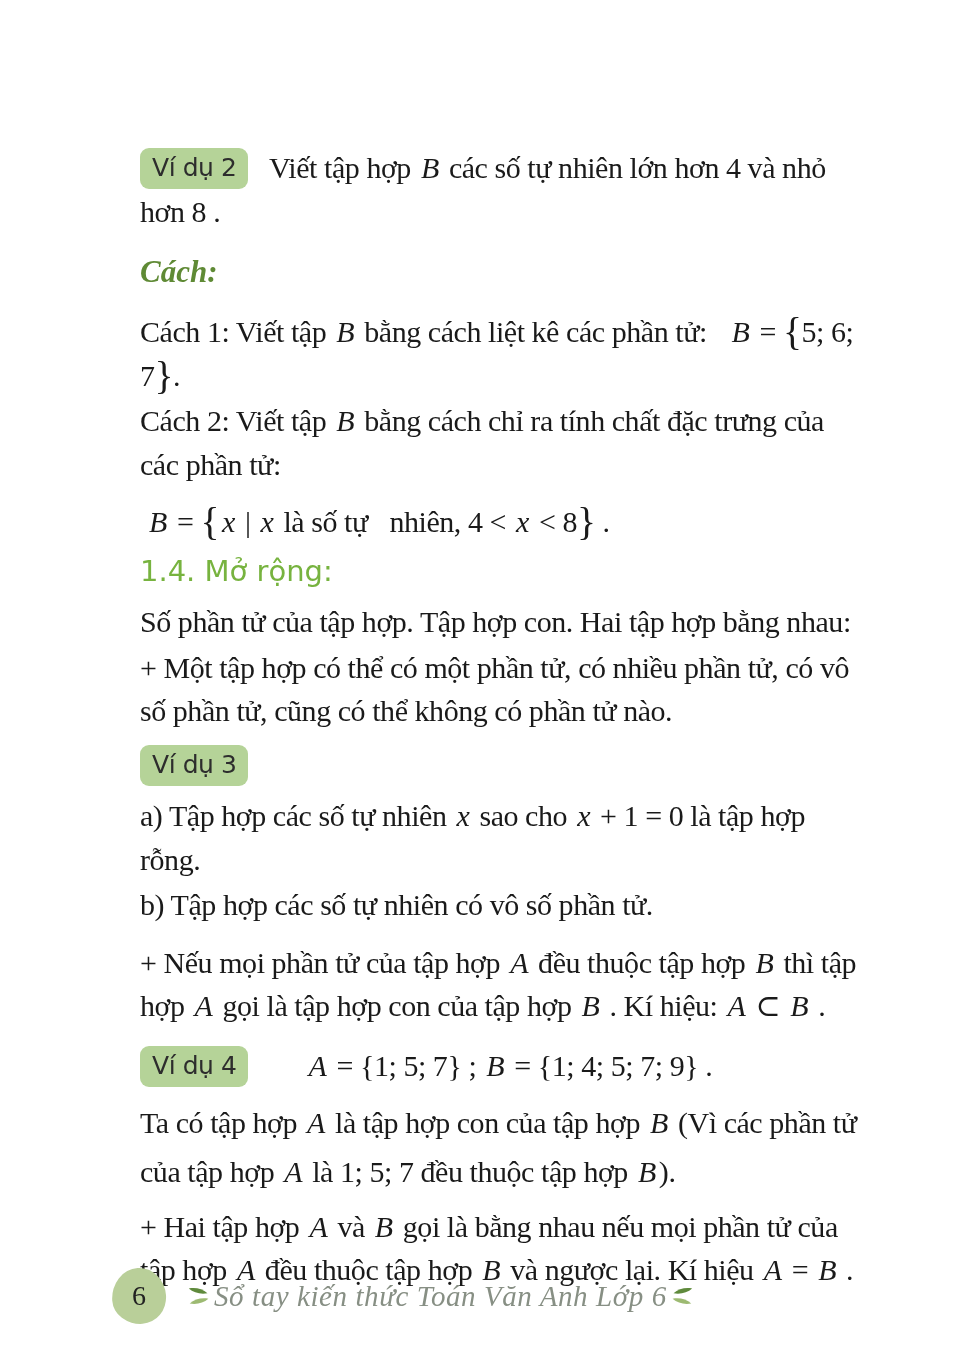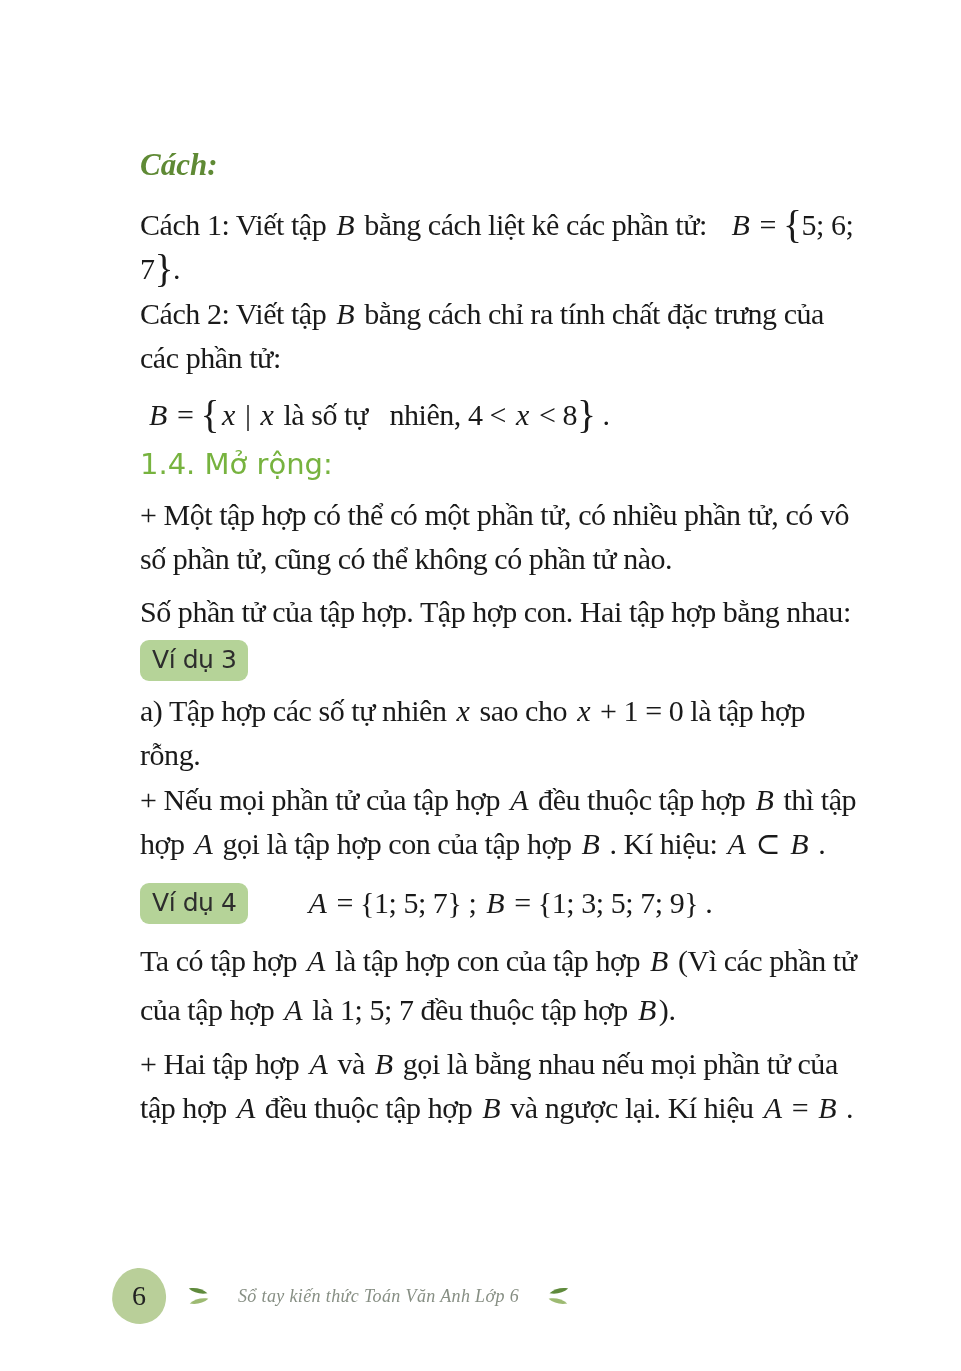--- a/index.html
+++ b/index.html
@@ -92,57 +92,62 @@
     align-items: center;
     justify-content: center;
     font-size: 28px;
     color: #222222;
     transform: rotate(-4deg);
   }
   .page-number-blob span { transform: rotate(4deg); }
   .footer-title {
     display: flex;
     align-items: center;
-    gap: 24px;
+    gap: 0;
     font-style: italic;
-    font-size: 18px;
+    font-size: 29px;
     color: #878f84;
     letter-spacing: 0.02em;
   }
   .leaf { display: inline-flex; }
   .leaf.flip { transform: scaleX(-1); }
 </style>
 </head>
 <body>
 
 <div class="page">
   <div class="content">
 
+    <p class="para p-ex2">
+      <span class="badge">Ví dụ 2</span>
+      <span><span>Viết tập hợp </span><span class="seg-i">B</span><span> các số tự nhiên lớn hơn 4 và nhỏ hơn 8 .</span></span>
+    </p>
 
     <p class="giai">Cách:</p>
 
     <p class="para p-cach1"><span>Cách 1: Viết tập </span><span class="seg-i">B</span><span> bằng cách liệt kê các phần tử:  </span><span class="seg-i">B</span><span> = </span><span class="seg-br">{</span><span>5; 6; 7</span><span class="seg-br">}</span><span>.</span></p>
     <p class="para p-cach2"><span>Cách 2: Viết tập </span><span class="seg-i">B</span><span> bằng cách chỉ ra tính chất đặc trưng của các phần tử:</span></p>
     <p class="para p-eq"><span class="seg-i">B</span><span> = </span><span class="seg-br">{</span><span class="seg-i">x</span><span> | </span><span class="seg-i">x</span><span> là số tự  nhiên, 4 &lt; </span><span class="seg-i">x</span><span> &lt; 8</span><span class="seg-br">}</span><span> .</span></p>
 
     <h3 class="section-heading">1.4. Mở rộng:</h3>
 
+    <p class="para p-intro"><span>Số phần tử của tập hợp. Tập hợp con. Hai tập hợp bằng nhau:</span></p>
     <p class="para p-point1"><span>+ Một tập hợp có thể có một phần tử, có nhiều phần tử, có vô số phần tử, cũng có thể không có phần tử nào.</span></p>
-    <p class="para p-intro"><span>Số phần tử của tập hợp. Tập hợp con. Hai tập hợp bằng nhau:</span></p>
 
     <p class="para badge-line">
       <span class="badge">Ví dụ 3</span>
     </p>
     <p class="para p-a"><span>a) Tập hợp các số tự nhiên </span><span class="seg-i">x</span><span> sao cho </span><span class="seg-i">x</span><span> + 1 = 0 là tập hợp rỗng.</span></p>
+    <p class="para p-b"><span>b) Tập hợp các số tự nhiên có vô số phần tử.</span></p>
 
     <p class="para p-point2"><span>+ Nếu mọi phần tử của tập hợp </span><span class="seg-i">A</span><span> đều thuộc tập hợp </span><span class="seg-i">B</span><span> thì tập hợp </span><span class="seg-i">A</span><span> gọi là tập hợp con của tập hợp </span><span class="seg-i">B</span><span> . Kí hiệu: </span><span class="seg-i">A</span><span> ⊂ </span><span class="seg-i">B</span><span> .</span></p>
 
     <p class="para p-ex4">
       <span class="badge">Ví dụ 4</span>
-      <span><span class="seg-i">A</span><span> = {1; 5; 7} ; </span><span class="seg-i">B</span><span> = {1; 3; 5; 7; 9} .</span></span>
+      <span><span class="seg-i">A</span><span> = {1; 5; 7} ; </span><span class="seg-i">B</span><span> = {1; 4; 5; 7; 9} .</span></span>
     </p>
     <p class="para p-taco"><span>Ta có tập hợp </span><span class="seg-i">A</span><span> là tập hợp con của tập hợp </span><span class="seg-i">B</span><span> (Vì các phần tử của tập hợp </span><span class="seg-i">A</span><span> là 1; 5; 7 đều thuộc tập hợp </span><span class="seg-i">B</span><span>).</span></p>
 
     <p class="para p-point3"><span>+ Hai tập hợp </span><span class="seg-i">A</span><span> và </span><span class="seg-i">B</span><span> gọi là bằng nhau nếu mọi phần tử của tập hợp </span><span class="seg-i">A</span><span> đều thuộc tập hợp </span><span class="seg-i">B</span><span> và ngược lại. Kí hiệu </span><span class="seg-i">A</span><span> = </span><span class="seg-i">B</span><span> .</span></p>
 
   </div>
 
   <div class="footer">
     <div class="page-number-blob">
       <span>6</span>

